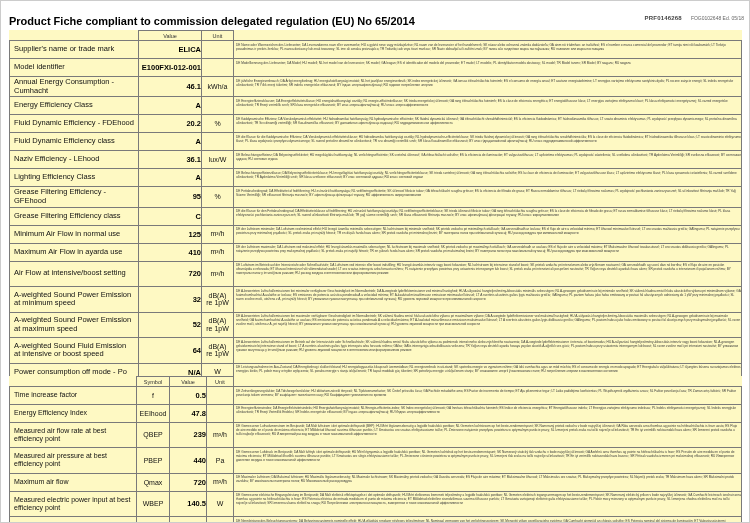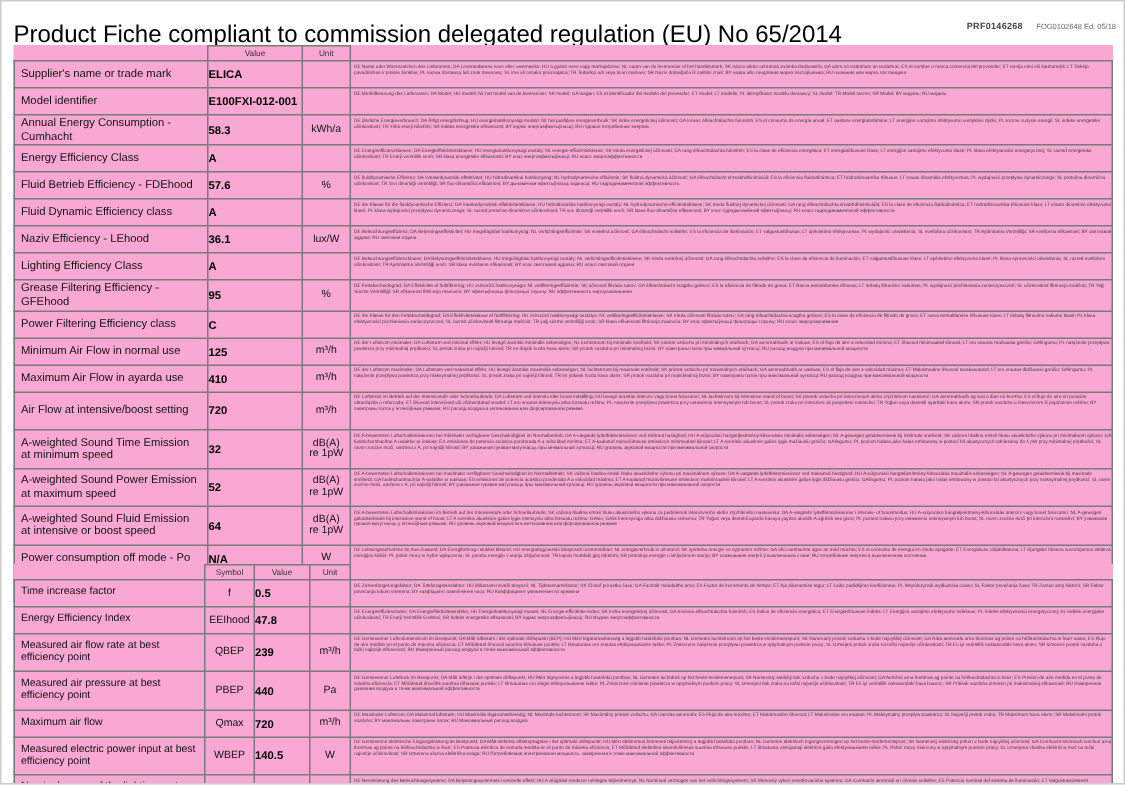--- a/index.html
+++ b/index.html
@@ -5,31 +5,31 @@
   * { margin:0; padding:0; box-sizing:border-box; }
   html,body { background:#e8e8e8; }
   .page {
     width:750px; height:523px; position:relative; background:#fff; color:#000;
     font-family:"Liberation Sans", sans-serif; overflow:hidden;
     border:1px solid #ccc;
   }
   .docrefs { position:absolute; top:14px; right:5px; display:flex; gap:9px; align-items:baseline; }
   .ref1 { font-size:6px; font-weight:bold; color:#444; letter-spacing:.2px; }
   .ref2 { font-size:5px; color:#666; }
-  .sec-title { font-weight:normal; font-size:16px; color:#000; white-space:nowrap; }
+  .sec-title { font-weight:bold; font-size:11px; color:#000; white-space:nowrap; }
   .t1-title { position:absolute; left:8px; top:14px; }
   .t2-title { position:absolute; left:8px; top:365px; }
-  table { border-collapse:collapse; table-layout:fixed; position:absolute; left:8px; background:#f9a8d4; }
+  table { border-collapse:collapse; table-layout:fixed; position:absolute; left:8px; background:#fef9c3; }
   #table1 { top:29px; width:732px; }
   #table2 { top:375px; width:732px; }
   td { border:1px solid #7a7a7a; }
   th { border:1px solid #7a7a7a; font-weight:normal; font-size:5.5px; color:#333; height:10px; padding:1px 0; text-align:center; vertical-align:middle; }
   th.blank { border:none; background:transparent; }
   .c-label { text-align:left; padding:1px 4px; font-size:7.5px; vertical-align:middle; color:#111; line-height:1.15; }
-  .c-value { text-align:left; font-weight:bold; font-size:7.5px; vertical-align:middle; color:#000; }
+  .c-value { text-align:right; font-weight:bold; font-size:7.5px; vertical-align:middle; color:#000; }
   .c-sym  { text-align:center; font-size:7px; vertical-align:middle; color:#111; }
   .c-unit { text-align:center; font-size:7px; vertical-align:middle; padding:0 3px; line-height:1.1; color:#111; }
   .c-desc { vertical-align:top; padding:1.5px 0 0 2px; overflow:hidden; }
   .tiny { font-size:6.3px; line-height:1.22; width:200%; transform:scale(0.5); transform-origin:0 0; color:#3a3a3a; }
   #table1 tbody tr { height:18px; }
   #table2 tbody tr { height:17px; }
   #table2 .c-label { font-size:7px; }
 </style>
 </head>
 <body>
@@ -72,39 +72,39 @@
     <td class="c-label">Model identifier</td>
     <td class="c-value">E100FXI-012-001</td>
     <td class="c-unit"></td>
     <td class="c-desc">
             <div class="tiny">DE Modellkennung des Lieferanten; DA Model; HU modell; NL het model van de leverancier; SK model; GA leagan; ES el identificador del modelo del proveedor; ET mudel; LT modelis; PL identyfikator modelu dostawcy; SL model; TR Model tanımı; SR Model; BY мадэль; RU модель</div>
           </td>
   </tr>
 
   <tr>
     <td class="c-label">Annual Energy Consumption - Cumhacht</td>
-    <td class="c-value">58.3</td>
+    <td class="c-value">46.1</td>
     <td class="c-unit">kWh/a</td>
     <td class="c-desc">
             <div class="tiny">DE jährliche Energieverbrauch; DA Årligt energiforbrug; HU energiahatékonysági mutató; NL het jaarlijkse energieverbruik; SK index energetickej účinnosti; GA ionsac éifeachtúlachta fuinnimh; ES el consumo de energía anual; ET aastane energiatarbimine; LT energijos vartojimo efektyvumo santykinis dydis; PL roczne zużycie energii; SL indeks energetske učinkovitosti; TR Yıllık enerji tüketimi; SR indeks energetske efikasnosti; BY індэкс энергаэфектыўнасці; RU годовое потребление энергии</div>
           </td>
   </tr>
 
   <tr>
     <td class="c-label">Energy Efficiency Class</td>
     <td class="c-value">A</td>
     <td class="c-unit"></td>
     <td class="c-desc">
             <div class="tiny">DE Energieeffizienzklassen; DA Energieffektivitetsklasse; HU energiahatékonysági osztály; NL energie-efficiëntieklasse; SK trieda energetickej účinnosti; GA rang éifeachtúlachta fuinnimh; ES la clase de eficiencia energética; ET energiatõhususe klass; LT energijos vartojimo efektyvumo klasė; PL klasa efektywności energetycznej; SL razred energetske učinkovitosti; TR Enerji verimlilik sınıfı; SR klasa energetske efikasnosti; BY клас энергаэфектыўнасці; RU класс энергоэффективности</div>
           </td>
   </tr>
 
   <tr>
-    <td class="c-label">Fluid Betrieb Efficiency - FDEhood</td>
-    <td class="c-value">57.6</td>
+    <td class="c-label">Fluid Dynamic Efficiency - FDEhood</td>
+    <td class="c-value">20.2</td>
     <td class="c-unit">%</td>
     <td class="c-desc">
             <div class="tiny">DE fluiddynamische Effizienz; DA Væskedynamisk effektivitet; HU hidrodinamikai hatékonyság; NL hydrodynamische efficiëntie; SK fluidná dynamická účinnosť; GA éifeachtúlacht shreabhdhinimiciúil; ES la eficiencia fluidodinámica; ET hüdrodünaamika tõhusus; LT srauto dinaminis efektyvumas; PL wydajność przepływu dynamicznego; SL pretočna dinamična učinkovitost; TR Sıvı dinamiği verimliliği; SR fluo-dinamička efikasnost; BY дынамічная эфектыўнасць вадкасці; RU гидродинамическая эффективность</div>
           </td>
   </tr>
 
   <tr>
     <td class="c-label">Fluid Dynamic Efficiency class</td>
     <td class="c-value">A</td>
     <td class="c-unit"></td>
@@ -134,21 +134,21 @@
   <tr>
     <td class="c-label">Grease Filtering Efficiency - GFEhood</td>
     <td class="c-value">95</td>
     <td class="c-unit">%</td>
     <td class="c-desc">
             <div class="tiny">DE Fettabscheidegrad; DA Effektivitet af fedtfiltrering; HU zsírszűrő hatékonysága; NL vetfilteringsefficiëntie; SK účinnosť filtrácie tukov; GA éifeachtúlacht scagtha gréisce; ES la eficiencia de filtrado de grasa; ET Rasva eemaldamise tõhusus; LT riebalų filtravimo našumas; PL wydajność pochłaniania zanieczyszczeń; SL učinkovitost filtriranja maščob; TR Yağ Süzme Verimliliği; SR efikasnost filtriranja masnoće; BY эфектыўнасць фільтрацыі тлушчу; RU эффективность жироулавливания</div>
           </td>
   </tr>
 
   <tr>
-    <td class="c-label">Power Filtering Efficiency class</td>
+    <td class="c-label">Grease Filtering Efficiency class</td>
     <td class="c-value">C</td>
     <td class="c-unit"></td>
     <td class="c-desc">
             <div class="tiny">DE die Klasse für den Fettabscheidegrad; DA Effektivitetsklasse af fedtfiltrering; HU zsírszűrő hatékonysági osztálya; NL vetfilteringsefficiëntieklasse; SK trieda účinnosti filtrácie tukov; GA rang éifeachtúlachta scagtha gréisce; ES la clase de eficiencia de filtrado de grasa; ET rasva eemaldamise tõhususe klass; LT riebalų filtravimo našumo klasė; PL klasa efektywności pochłaniania zanieczyszczeń; SL razred učinkovitosti filtriranja maščob; TR yağ süzme verimliliği sınıfı; SR klasa efikasnosti filtriranja masnoće; BY клас эфектыўнасці фільтрацыі тлушчу; RU класс жироулавливания</div>
           </td>
   </tr>
 
   <tr>
     <td class="c-label">Minimum Air Flow in normal use</td>
     <td class="c-value">125</td>
@@ -170,21 +170,21 @@
   <tr>
     <td class="c-label">Air Flow at intensive/boost setting</td>
     <td class="c-value">720</td>
     <td class="c-unit">m³/h</td>
     <td class="c-desc">
             <div class="tiny">DE Luftstrom im Betrieb auf der Intensivstufe oder Schnellaufstufe; DA Luftstrøm ved intensiv eller boost indstilling; HU levegő áramlás intenzív vagy boost fokozaton; NL luchtstroom bij intensieve stand of boost; SK prietok vzduchu pri intenzívnom alebo zrýchlenom nastavení; GA aersreabhadh ag socrú dian nó borrtha; ES el flujo de aire en posición ultrarrápida o reforzada; ET õhuvool intensiivsel või võimendatud seadel; LT oro srautas intensyviu arba forsuotu režimu; PL natężenie przepływu powietrza przy ustawieniu intensywnym lub boost; SL pretok zraka pri intenzivni ali pospešeni nastavitvi; TR Yoğun veya destekli ayardaki hava akımı; SR protok vazduha u intenzivnom ili pojačanom režimu; BY паветраны паток у інтэнсіўным рэжыме; RU расход воздуха в интенсивном или форсированном режиме</div>
           </td>
   </tr>
 
   <tr>
-    <td class="c-label">A-weighted Sound Time Emission at minimum speed</td>
+    <td class="c-label">A-weighted Sound Power Emission at minimum speed</td>
     <td class="c-value">32</td>
     <td class="c-unit">dB(A) re 1pW</td>
     <td class="c-desc">
             <div class="tiny">DE A-bewerteten Luftschallemissionen bei minimaler verfügbarer Geschwindigkeit im Normalbetrieb; DA A-vægtede lydeffektemissioner ved minimal hastighed; HU A-súlyozású hangteljesítmény-kibocsátás minimális sebességen; NL A-gewogen geluidsemissie bij minimale snelheid; SK vážená hladina emisií hluku akustického výkonu pri minimálnom výkone; GA fuaimchumhachtaí A-ualaithe ar íosluas; ES emisiones de potencia acústica ponderada A a velocidad mínima; ET A-kaalutud müravõimsuse emissioon minimaalsel kiirusel; LT A svertinis akustinės galios lygis mažiausiu greičiu; GAlingumu; PL poziom hałasu jako hałas emitowany w postaci fal akustycznych odniesiony do 1 pW przy minimalnej prędkości; SL raven zvočne moči, utežena z A, pri najnižji hitrosti; BY узважаная гукавая магутнасць пры мінімальнай хуткасці; RU уровень звуковой мощности при минимальной скорости</div>
           </td>
   </tr>
 
   <tr>
     <td class="c-label">A-weighted Sound Power Emission at maximum speed</td>
     <td class="c-value">52</td>

